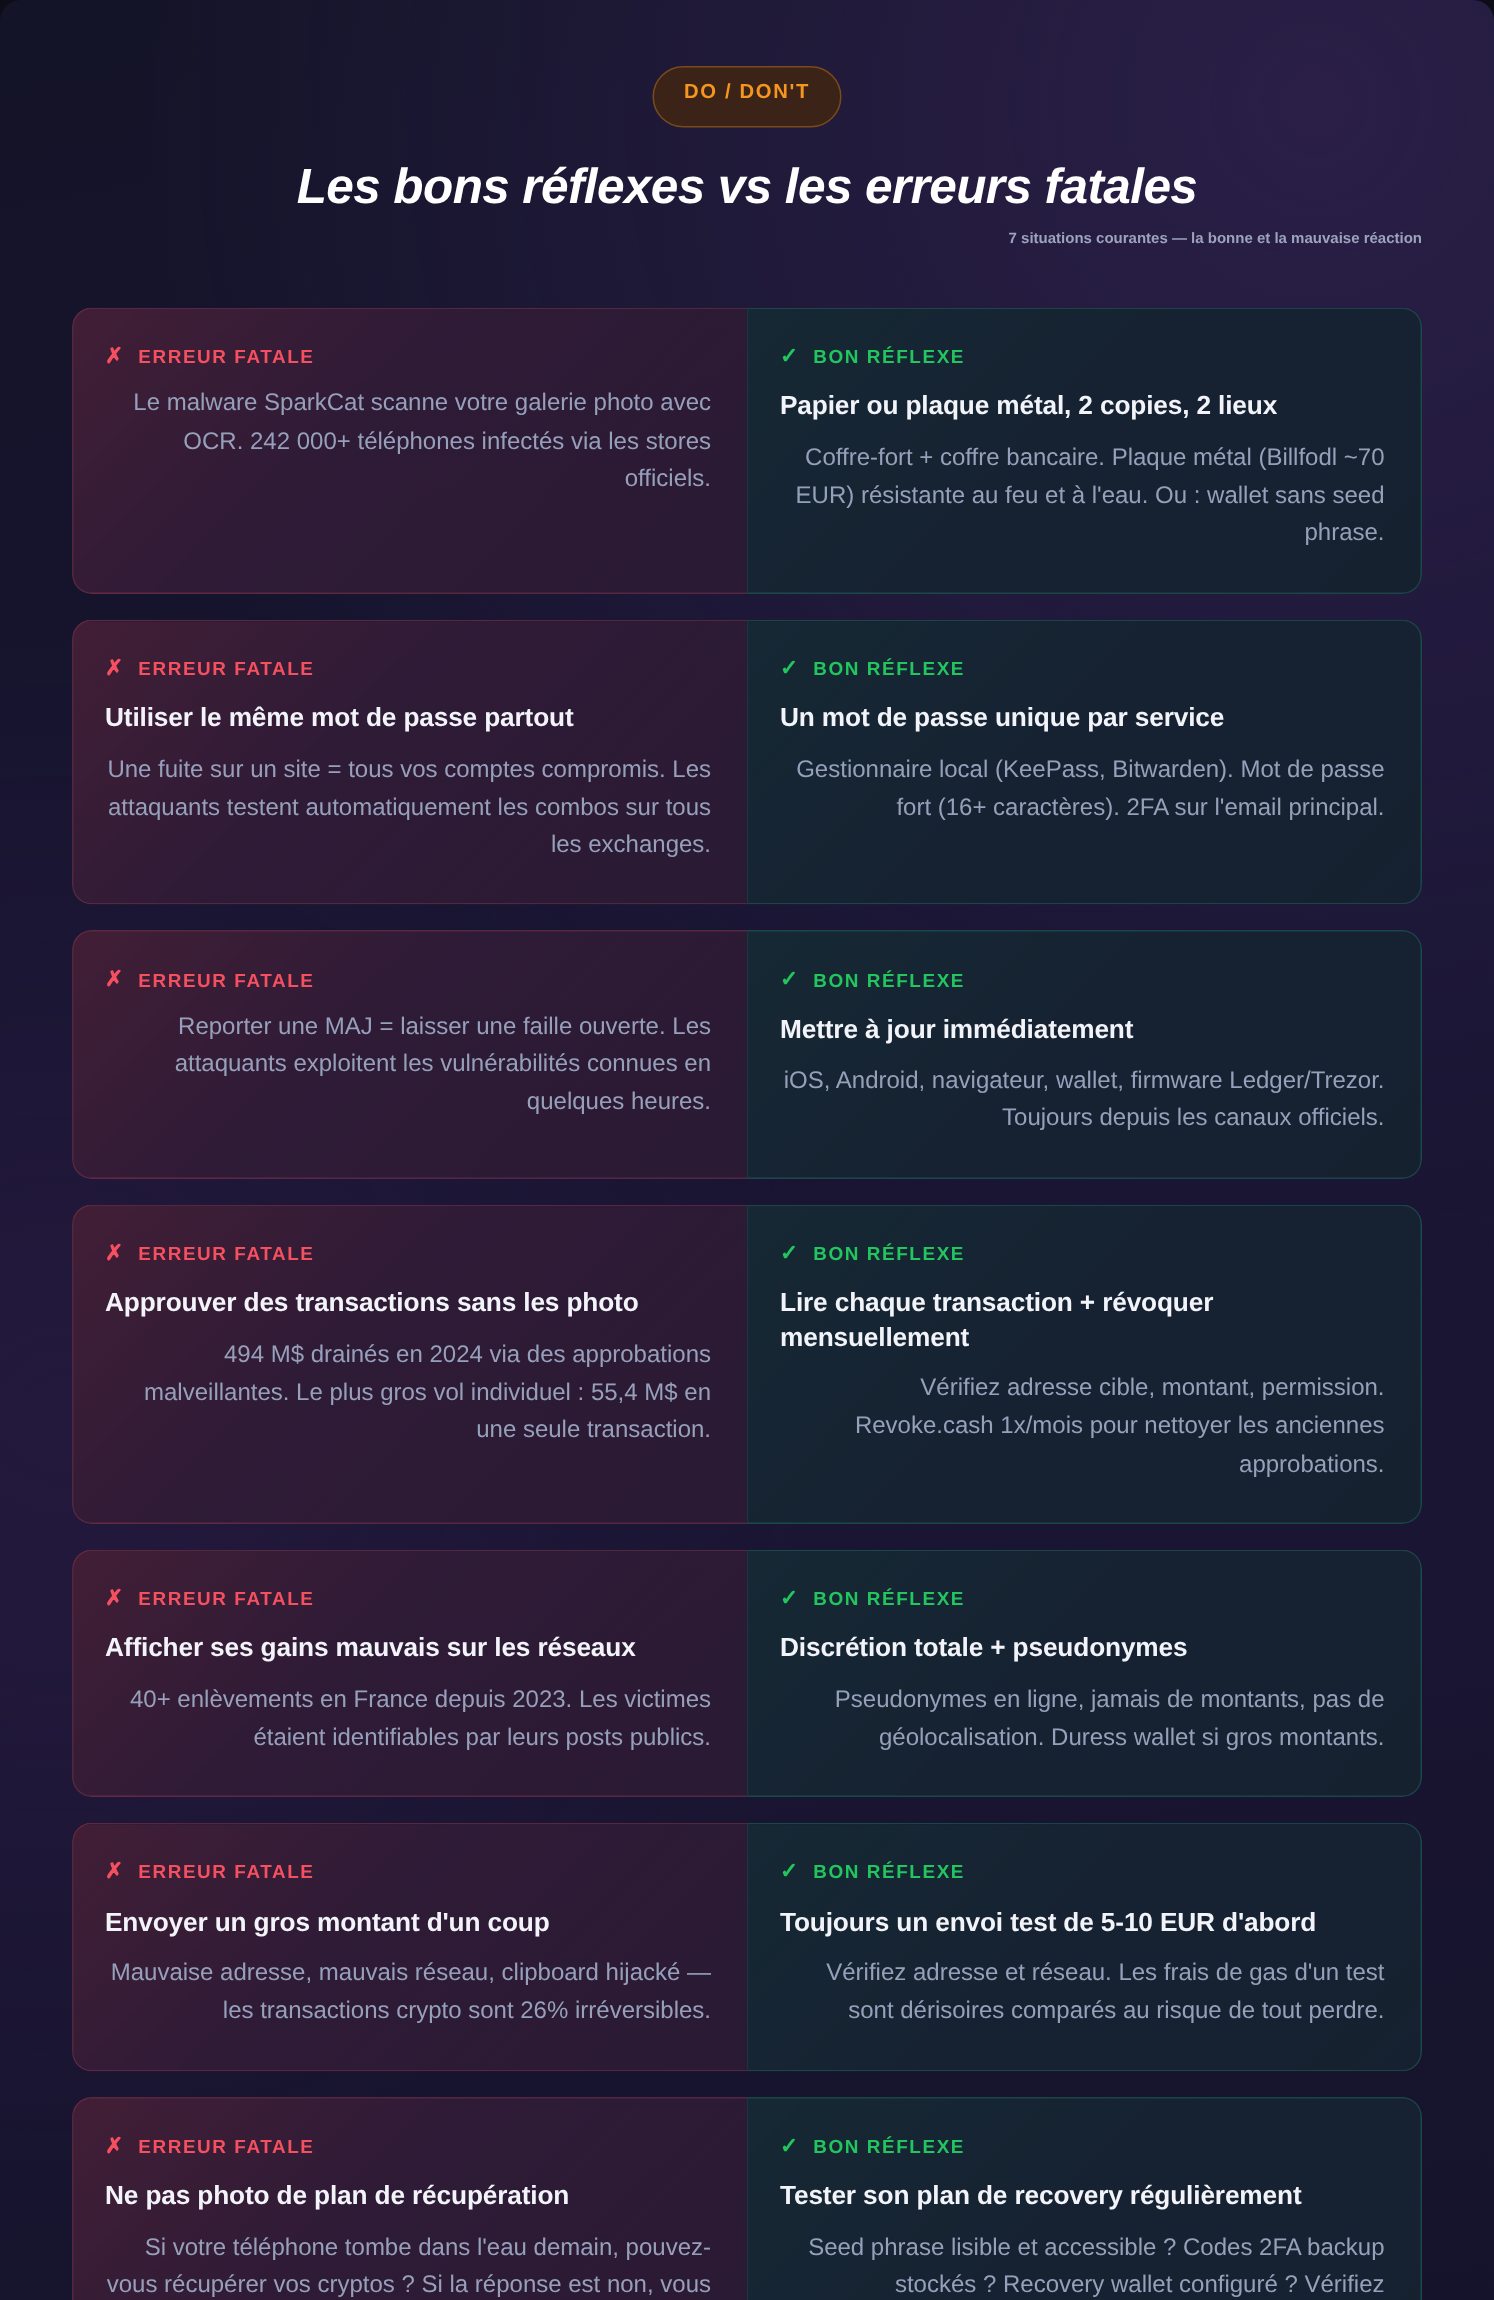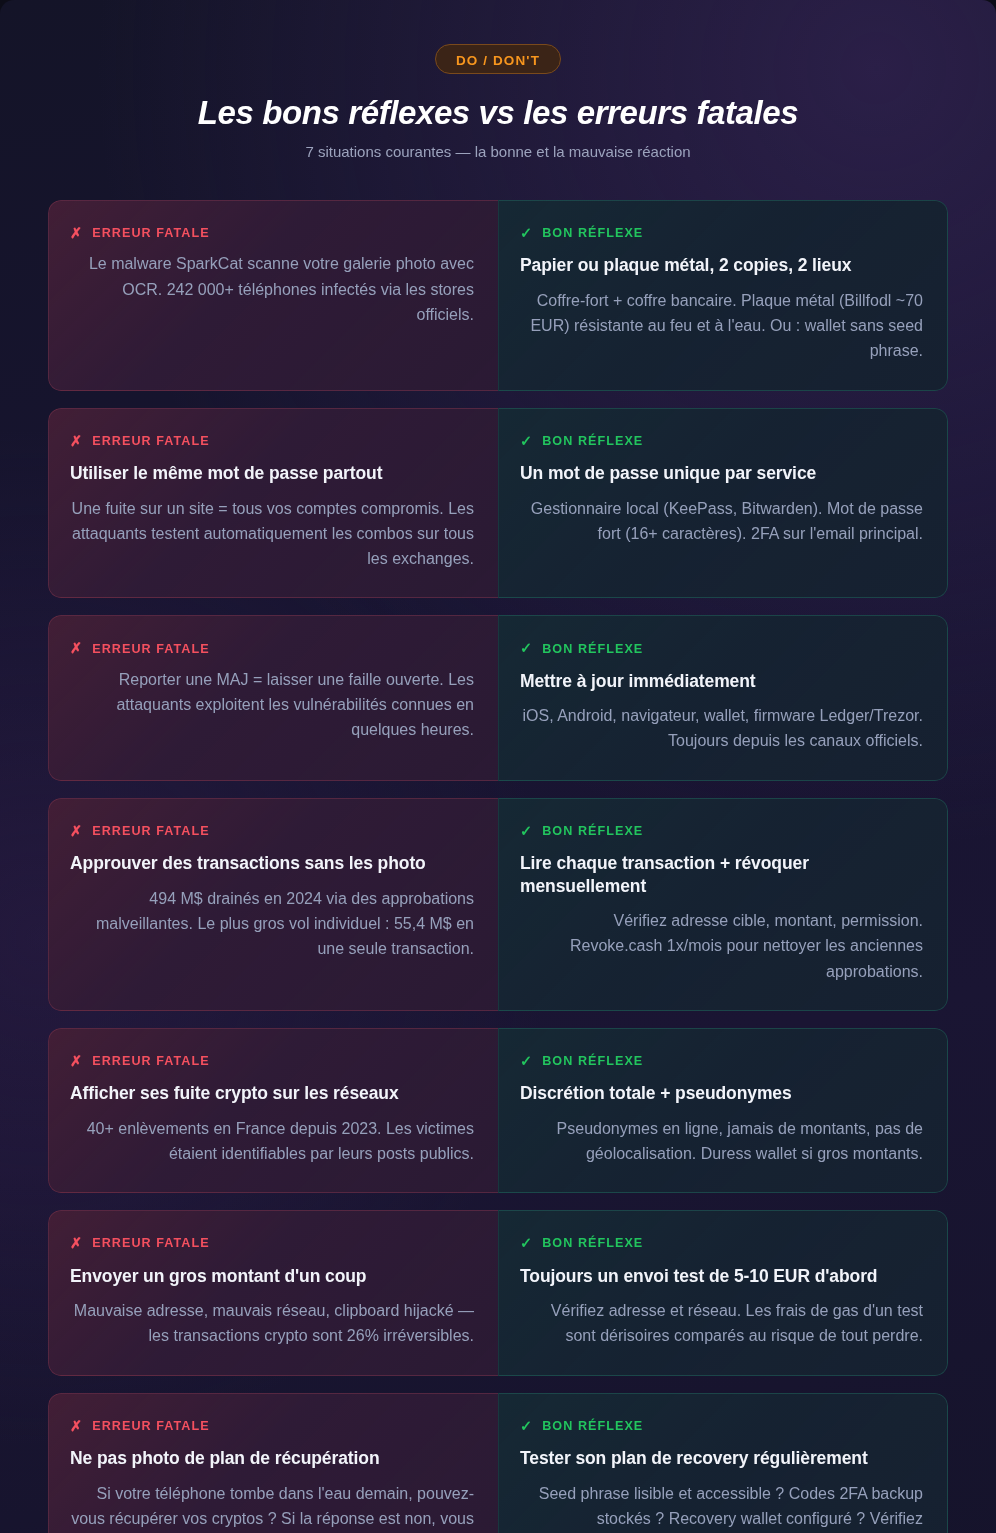--- a/index.html
+++ b/index.html
@@ -27,43 +27,44 @@
     padding: 0 0 10px 0;
   }
 
   
   .header {
     padding: 44px 48px 0 48px;
     text-align: center;
   }
   .badge {
     display: inline-block;
-    padding: 8px 20px 5px 20px;
+    padding: 8px 20px 16px 20px;
     border-radius: 999px;
     background: #3b2417;
     border: 1px solid #7a4a1c;
     color: #f7961e;
     font-size: 13.5px;
     font-weight: bold;
     letter-spacing: 1.1px;
   }
   .title {
     margin: 20px 0 0 0;
     font-size: 33px;
     font-weight: bold;
     color: #ffffff;
     letter-spacing: -0.4px;
     line-height: 1.15;
     font-style: italic;
   }
   .subtitle {
     margin: 11px 0 0 0;
-    font-size: 15px;
+    font-size: 10px;
     color: #9ca3bd;
-    font-weight: normal;
+    font-weight: bold;
+    text-align: right;
   }
 
   
   .rows {
     margin-top: 40px;
     padding: 0 48px;
     display: flex;
     flex-direction: column;
     gap: 17px;
   }
@@ -224,21 +225,21 @@
           <h3>Lire chaque transaction + révoquer mensuellement</h3>
           <p>Vérifiez adresse cible, montant, permission. Revoke.cash 1x/mois pour nettoyer les anciennes approbations.</p>
         </div>
       </div>
       <div class="row">
         <div class="cell bad">
           <div class="tag bad-tag">
             <span class="mark">✗</span>
             <span>ERREUR FATALE</span>
           </div>
-          <h3>Afficher ses fuite crypto sur les réseaux</h3>
+          <h3>Afficher ses gains mauvais sur les réseaux</h3>
           <p>40+ enlèvements en France depuis 2023. Les victimes étaient identifiables par leurs posts publics.</p>
         </div>
         <div class="cell good">
           <div class="tag good-tag">
             <span class="mark">✓</span>
             <span>BON RÉFLEXE</span>
           </div>
           <h3>Discrétion totale + pseudonymes</h3>
           <p>Pseudonymes en ligne, jamais de montants, pas de géolocalisation. Duress wallet si gros montants.</p>
         </div>

